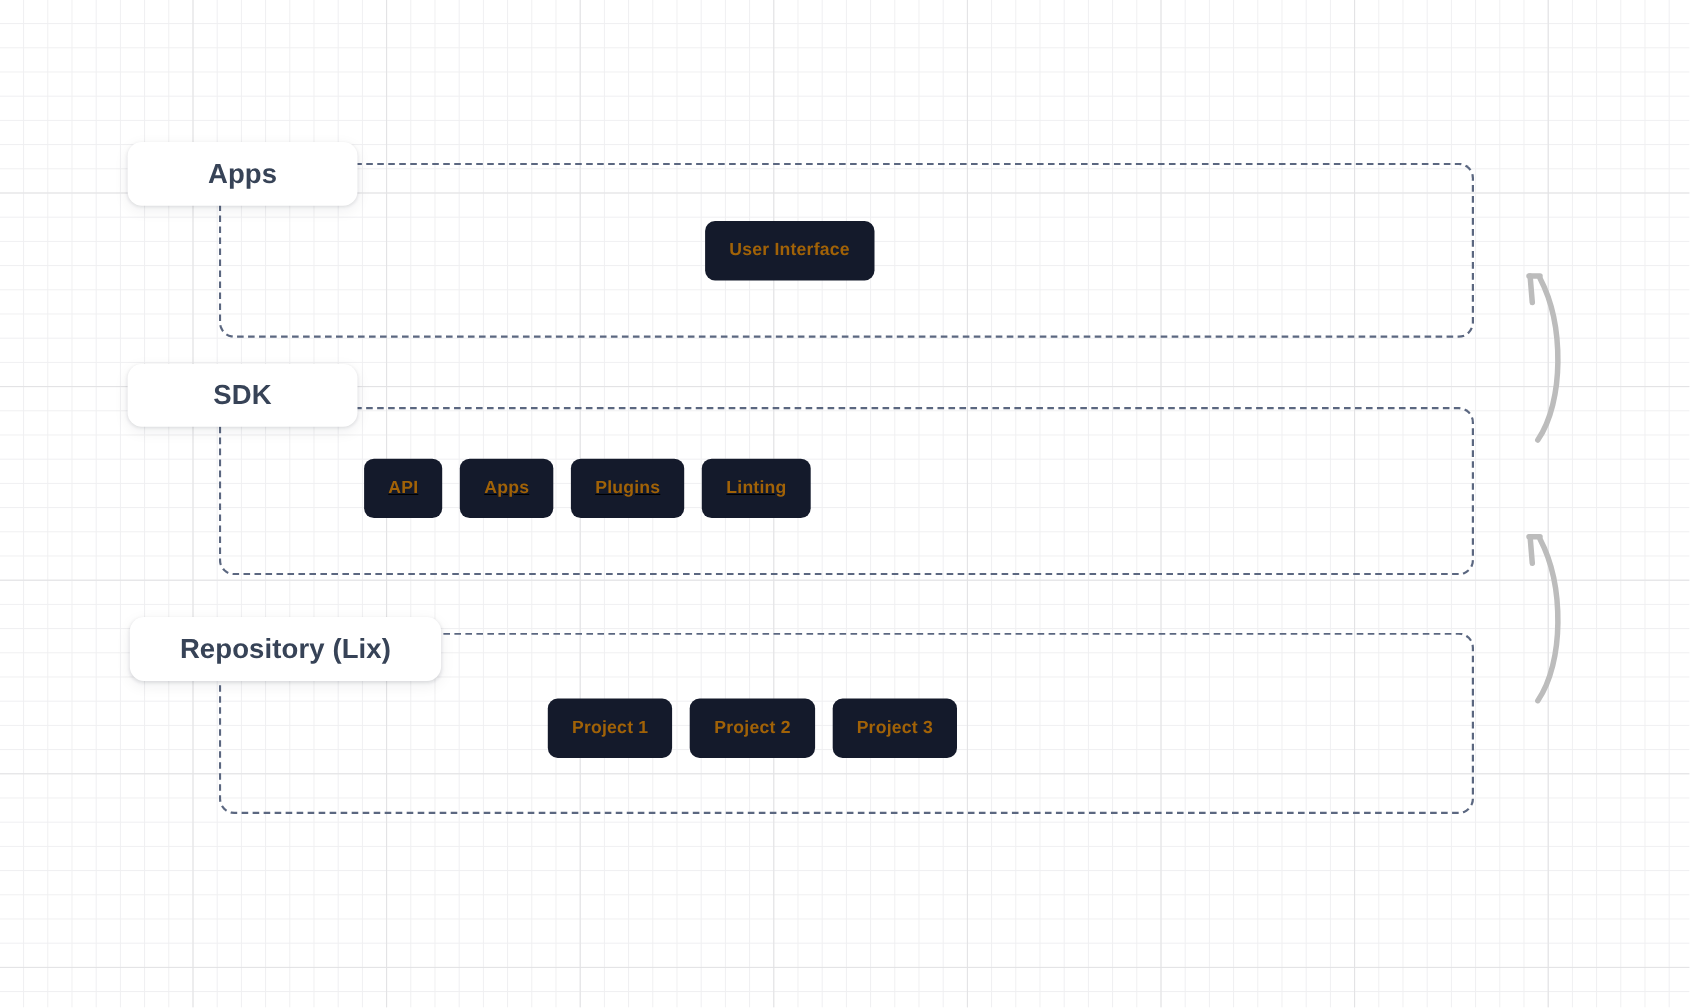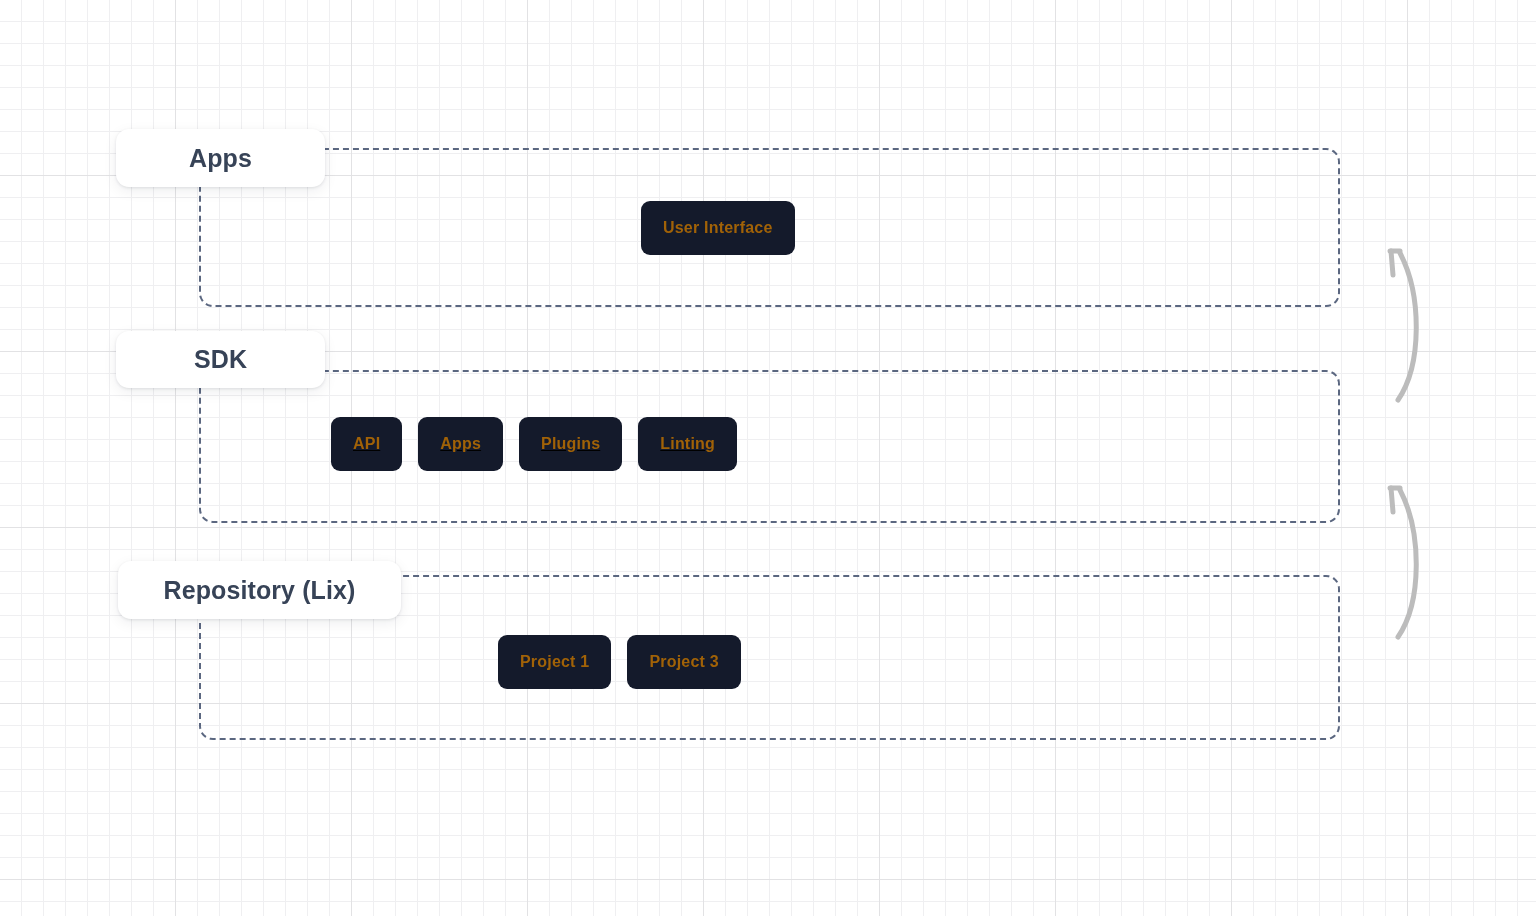--- a/index.html
+++ b/index.html
@@ -118,20 +118,21 @@
   </div>
 
   <div class="layer-box" style="left:199px; top:575px; width:1141px; height:165px;"></div>
 
   <div class="layer-label" style="left:118px; top:561px; width:283px; height:58px;align-items:center;">
     <span>Repository (Lix)</span>
   </div>
 
   <div class="pill-row" style="left:470px; top:635px; gap:16px;margin-left:28px;">
     <div class="pill">Project 1</div>
+    <div class="pill">Project 2</div>
     <div class="pill">Project 3</div>
   </div>
 
   <svg class="arrows" viewBox="0 0 130 430">
 
     <g>
       <path d="M 38 175 C 62 140, 62 70, 40 28" fill="none" stroke="#bcbcbc" stroke-width="5" stroke-linecap="round"></path>
       <path d="M 30 26 L 40 26" fill="none" stroke="#bcbcbc" stroke-width="5" stroke-linecap="round"></path>
       <path d="M 33 50 L 31 26" fill="none" stroke="#bcbcbc" stroke-width="5" stroke-linecap="round"></path>
     </g>

